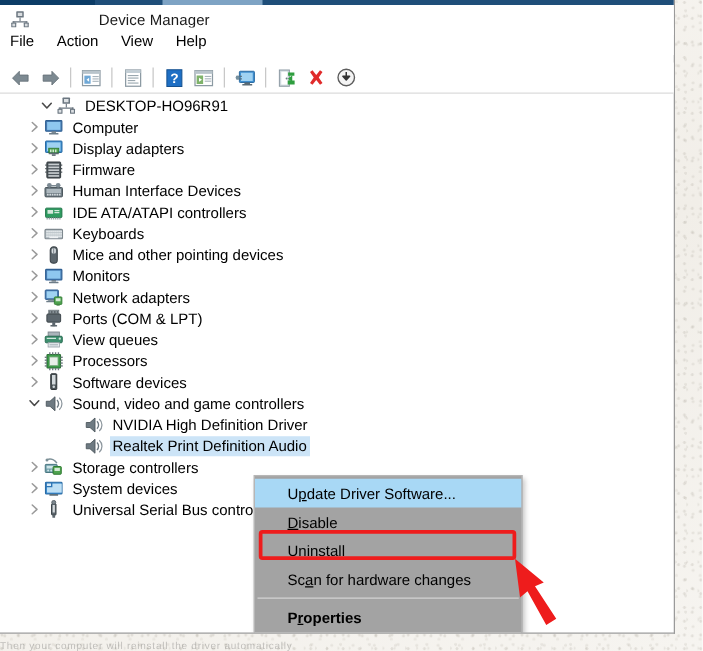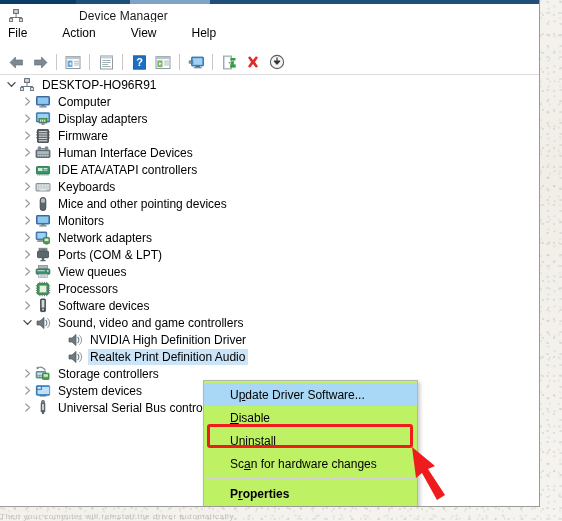--- a/index.html
+++ b/index.html
@@ -86,21 +86,20 @@
   
   #menubar {
     position: absolute;
     left: 0; top: 22px;
     width: 540px; height: 22px;
     background: #ffffff;
     display: flex;
     align-items: center;
     padding-left: 8px;
     box-sizing: border-box;
-    gap: 17px;
   }
   .menu-item {
     font-size: 12px;
     color: #000000;
     padding: 2px 9px 2px 0px;
     margin-right: 9px;
     cursor: default;
     white-space: nowrap;
   }
 
@@ -164,31 +163,31 @@
     width: 16px; height: 16px;
     margin-right: 5px;
     flex: 0 0 auto;
     position: relative;
   }
   .tlabel-bg {
     padding: 1px 3px 1px 2px;
     display: inline-block;
     line-height: 14px;
   }
-  .lvl0 { padding-left: 4px; }
+  .lvl0 { padding-left: 4px; margin-left: 26px; }
   .lvl1 { padding-left: 20px; }
   .lvl2 { padding-left: 52px; }
 
   
   #ctxmenu {
     position: absolute;
     left: 203px;
     top: 380px;
     width: 215px;
-    background: #bef264;
+    background: #a3a3a3;
     border: 1px solid #b6b6b6;
     box-shadow: 2px 2px 4px rgba(0,0,0,0.22);
     padding: 2px 0 2px 0;
     box-sizing: border-box;
     z-index: 40;
   }
   .ctx-item {
     height: 23px;
     display: flex;
     align-items: center;

